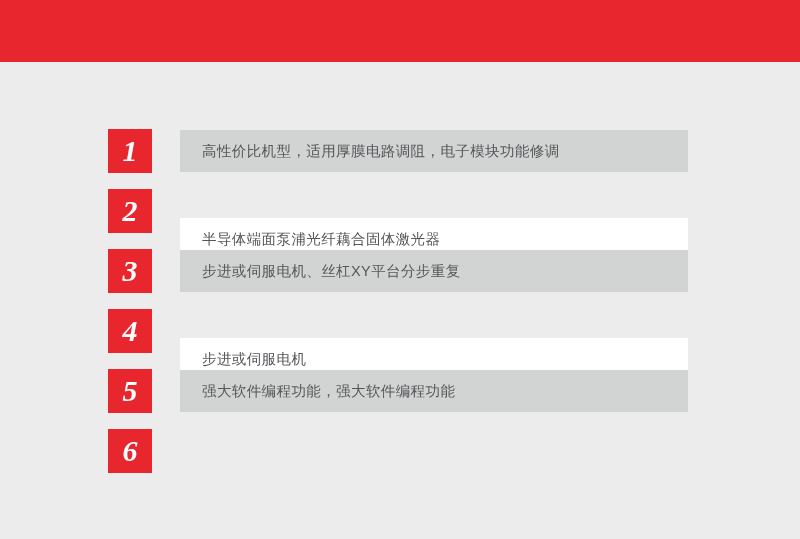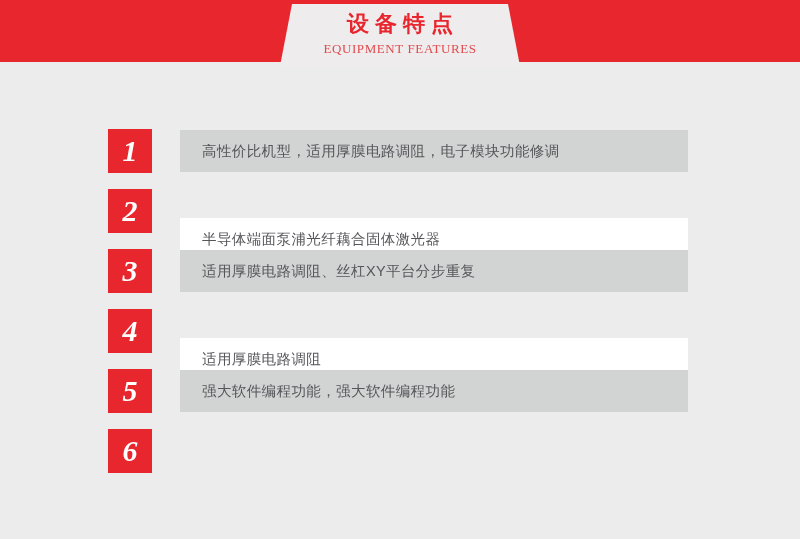--- a/index.html
+++ b/index.html
@@ -80,51 +80,45 @@
     letter-spacing:0.4px;
     font-family:"Liberation Sans","DejaVu Sans",sans-serif;
     white-space:nowrap;
   }
 </style>
 </head>
 <body>
 
 <div class="header">
   <div class="header-band"></div>
-  <div class="header-tab">
-    <div class="header-tab-inner">
-      <div class="header-title-cn">设备特点</div>
-      <div class="header-title-en">EQUIPMENT FEATURES</div>
-    </div>
-  </div>
 </div>
 
 <div class="feature-list">
     <div class="feature-row" style="top: 63px;">
       <div class="badge">1</div>
       <div class="bar shade">
         <span class="bar-text">高性价比机型，适用厚膜电路调阻，电子模块功能修调</span>
       </div>
     </div>
     <div class="feature-row" style="top: 123px;">
       <div class="badge">2</div>
       <div class="bar plain">
         <span class="bar-text">半导体端面泵浦光纤藕合固体激光器</span>
       </div>
     </div>
     <div class="feature-row" style="top: 183px;">
       <div class="badge">3</div>
       <div class="bar shade">
-        <span class="bar-text">适用厚膜电路调阻、丝杠XY平台分步重复</span>
+        <span class="bar-text">步进或伺服电机、丝杠XY平台分步重复</span>
       </div>
     </div>
     <div class="feature-row" style="top: 243px;">
       <div class="badge">4</div>
       <div class="bar plain">
-        <span class="bar-text">适用厚膜电路调阻</span>
+        <span class="bar-text">步进或伺服电机</span>
       </div>
     </div>
     <div class="feature-row" style="top: 303px;">
       <div class="badge">5</div>
       <div class="bar shade">
         <span class="bar-text">强大软件编程功能，强大软件编程功能</span>
       </div>
     </div>
     <div class="feature-row" style="top: 363px;">
       <div class="badge">6</div>

